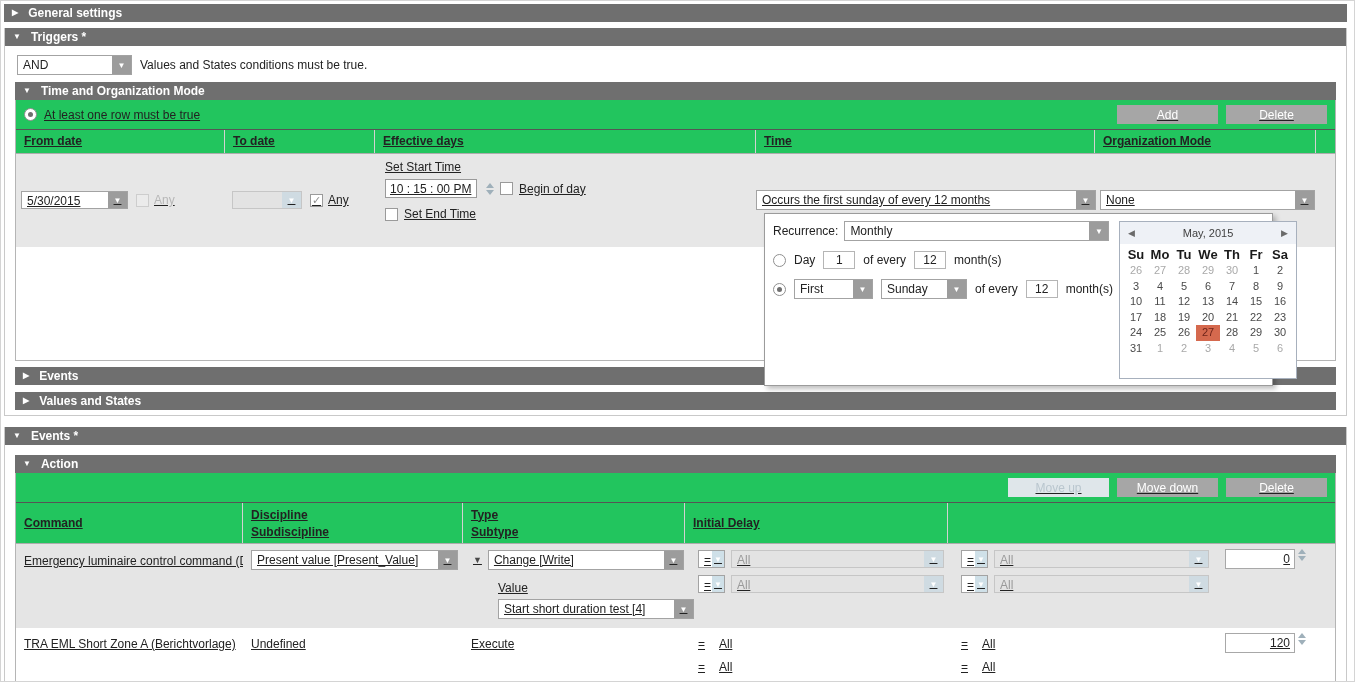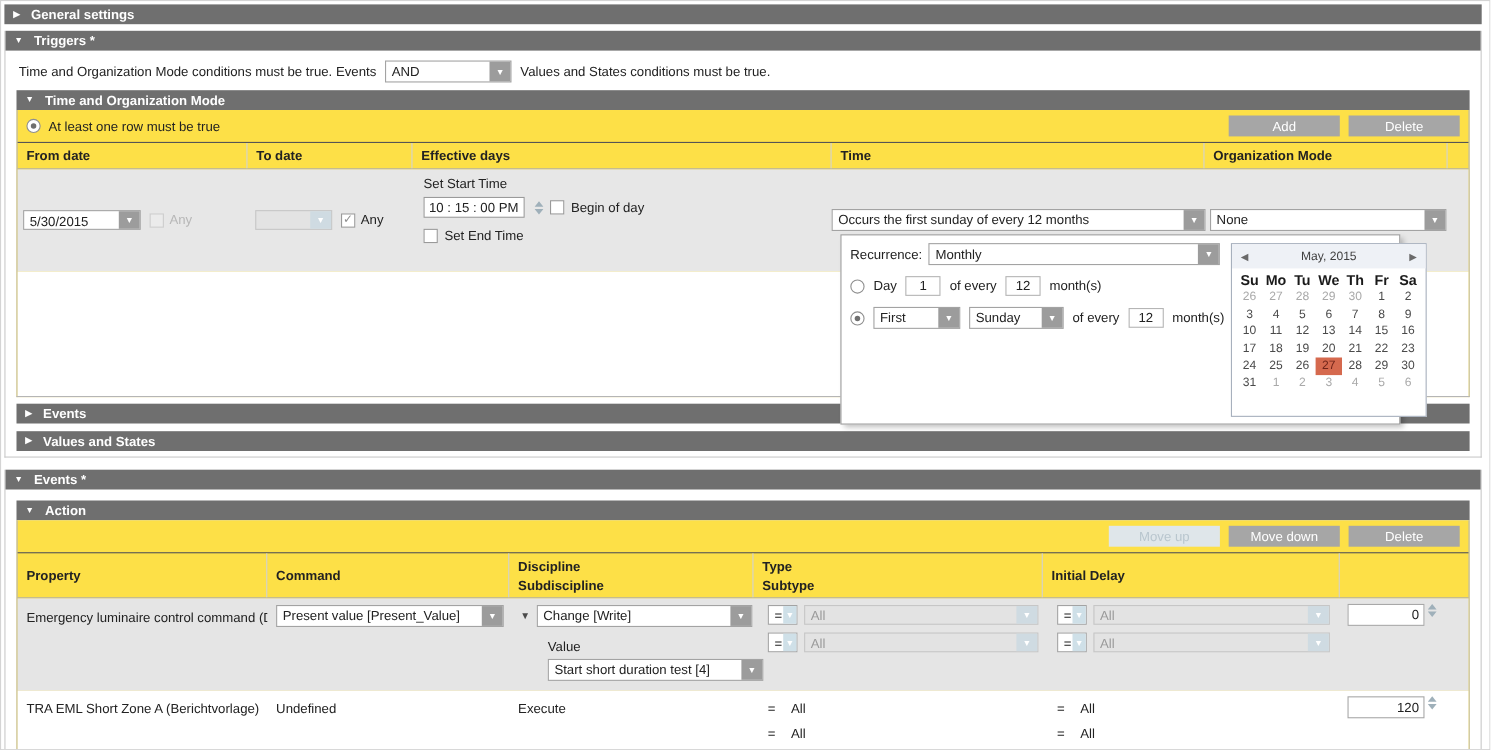--- a/index.html
+++ b/index.html
@@ -16,21 +16,21 @@
     height:18px; background:#6f6f6f; color:#fff;
     display:flex; align-items:center; gap:10px; padding-left:8px;
     font-size:12px; font-weight:600;
   }
   .tri { font-size:8px; line-height:1; }
 
   .section { border:1px solid #c9c9c9; border-top:none; background:#fff; }
   .gap6 { height:6px; } .gap11 { height:11px; }
 
   .sub { margin:0 10px; }
-  .panel { border:1px solid #b5b5b5; border-top:none; background:#fde047; }
+  .panel { border:1px solid #b5b5b5; border-top:none; background:#22c55e;text-decoration:underline; }
 
   
   .btn {
     width:101px; height:19px; background:#a6a6a6; color:#fff;
     display:flex; align-items:center; justify-content:center; font-size:12px;
   }
   .btn.disabled { background:#dfe6ea; color:#b9c6ce; }
 
   
   .combo { display:flex; height:20px; background:#fff; border:1px solid #a3a3a3; }
@@ -145,21 +145,20 @@
 
   <div class="gap6"></div>
 
   <div class="section">
     <div class="hdr-bar">
       <span class="tri">▼</span>
       <span>Triggers *</span>
     </div>
 
     <div class="cond-row">
-      <span>Time and Organization Mode conditions must be true. Events</span>
       <div class="combo">
         <span class="val">AND</span>
         <span class="arr">▼</span>
       </div>
       <span>Values and States conditions must be true.</span>
     </div>
 
     <div class="sub hdr-bar">
       <span class="tri">▼</span>
       <span>Time and Organization Mode</span>
@@ -269,23 +268,20 @@
 
       <div class="tool-row" style="justify-content:flex-end">
         <div class="btns">
           <div class="btn disabled">Move up</div>
           <div class="btn">Move down</div>
           <div class="btn">Delete</div>
         </div>
       </div>
 
       <div class="grid2 thead2">
-        <div class="th">
-              <span>Property</span>
-            </div>
         <div class="th">
               <span>Command</span>
             </div>
         <div class="th">
           <span>Discipline</span>
           <span>Subdiscipline</span>
         </div>
         <div class="th">
           <span>Type</span>
           <span>Subtype</span>

